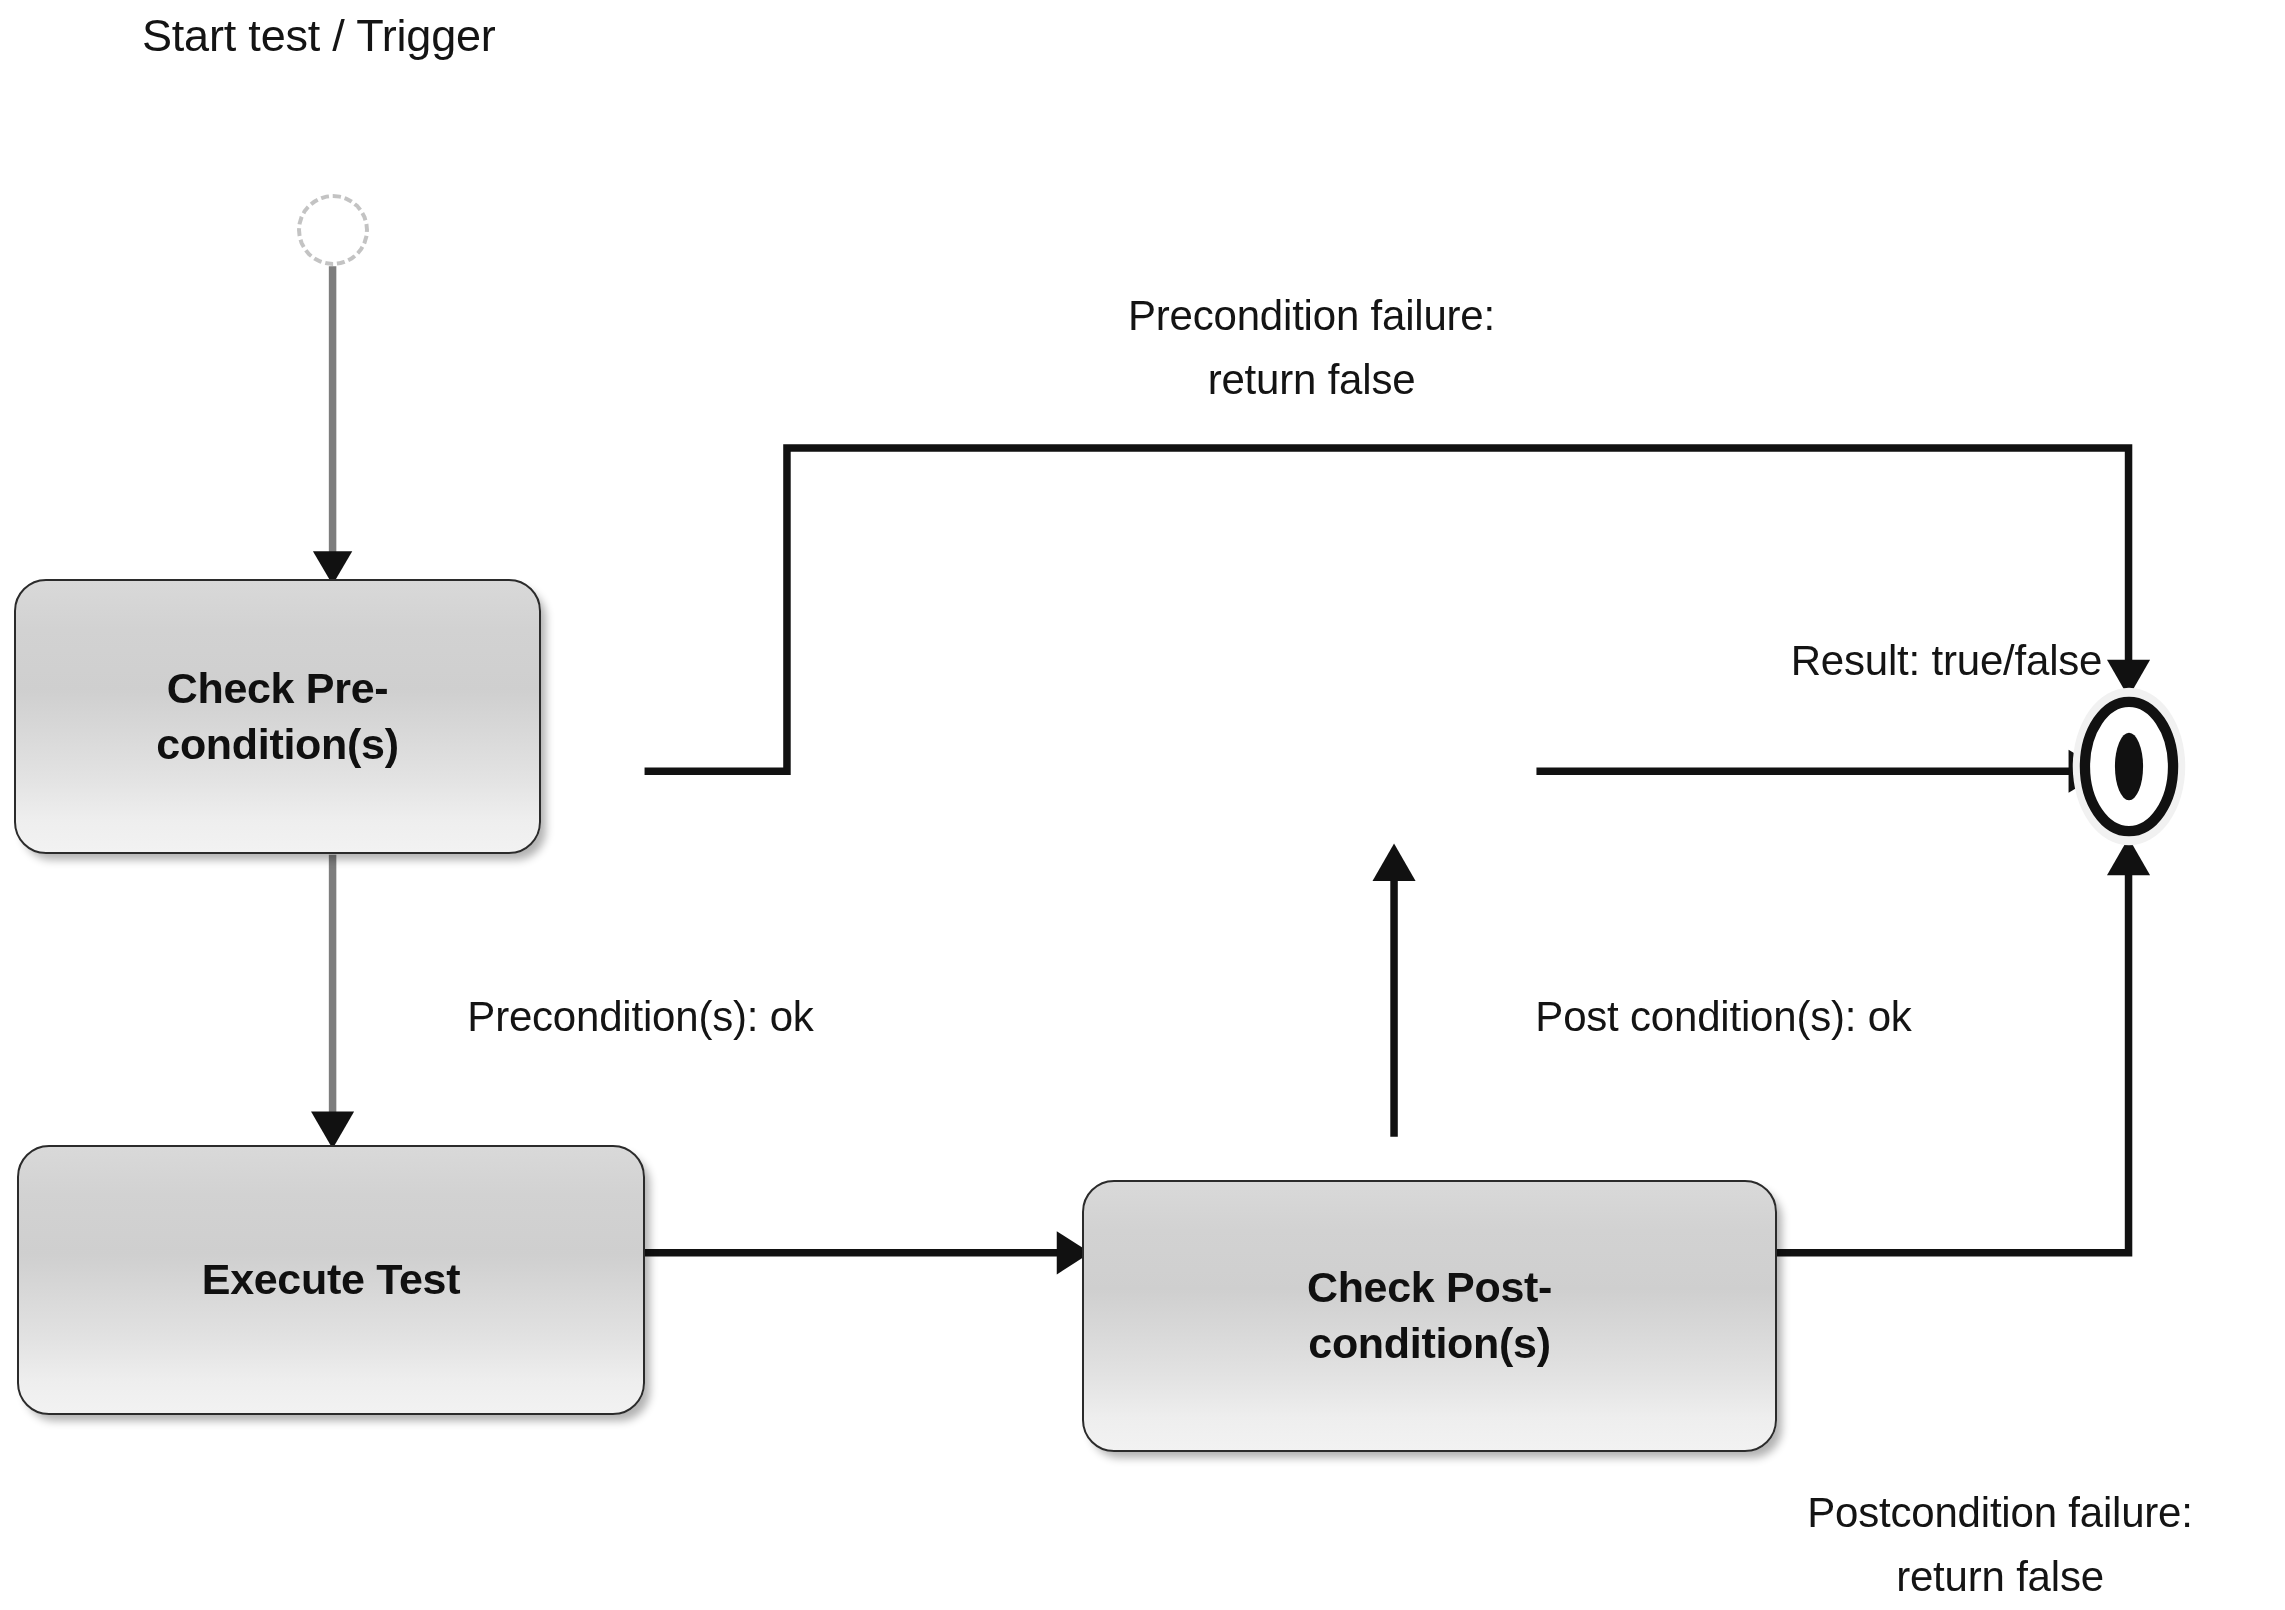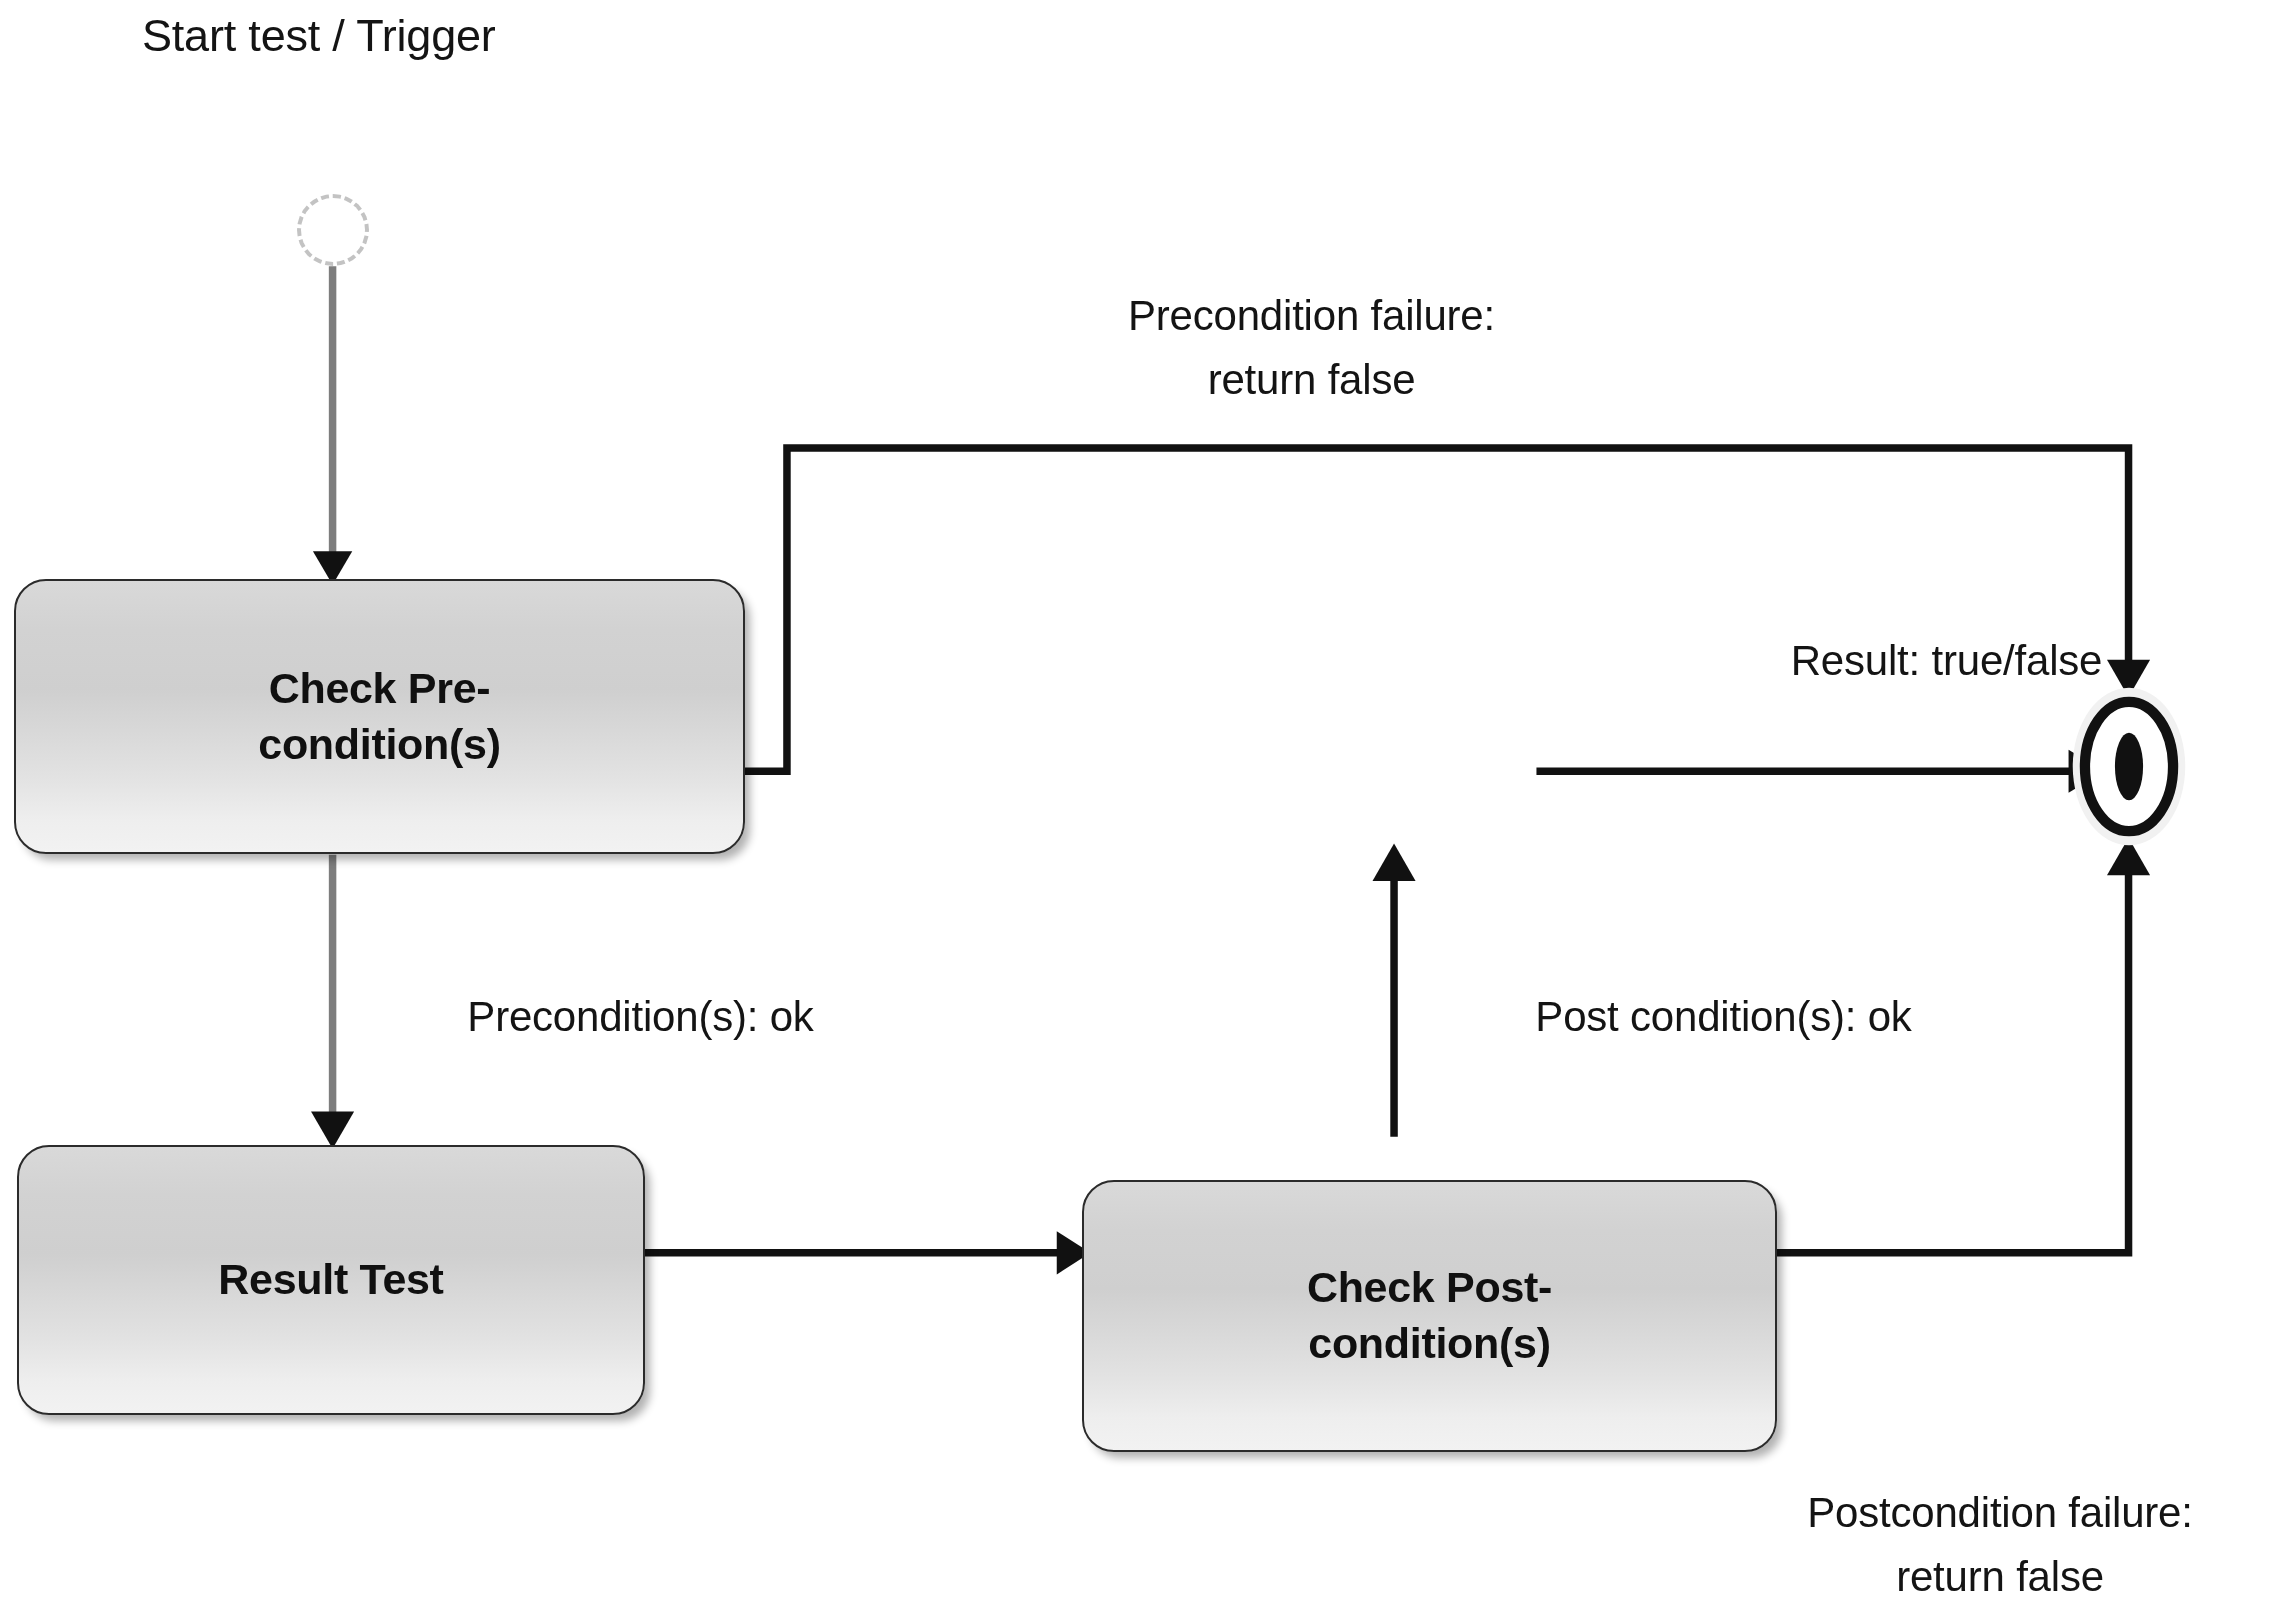--- a/index.html
+++ b/index.html
@@ -149,27 +149,27 @@
     <g>
       <polyline points="1833,1337 2272,1337 2272,932" fill="none" stroke="#111111" stroke-width="8" stroke-linejoin="miter"></polyline>
       <path d="M 2249 934 L 2295 934 L 2272 894 z" fill="#111111"></path>
     </g>
   </svg>
 
   <div class="diagram-title" style="left:142px; top:9.4px;">Start test / Trigger</div>
 
   <div class="start-node" style="left:297px; top:194px; width:72px; height:72px;"></div>
 
-  <div class="state-node" style="left:14px; top:579px; width:731px; height:275px;">
+  <div class="state-node" style="left:14px; top:579px; width:527px; height:275px;">
     <span class="state-label">Check Pre-
 condition(s)</span>
   </div>
 
   <div class="state-node" style="left:17px; top:1145px; width:628px; height:270px;">
-    <span class="state-label">Result Test</span>
+    <span class="state-label">Execute Test</span>
   </div>
 
 
   <div class="state-node" style="left:1082px; top:1180px; width:695px; height:272px;">
     <span class="state-label">Check Post-
 condition(s)</span>
   </div>
 
   <div class="final-node" style="left:2066px; top:684px;">
     <svg width="126" height="165" viewBox="0 0 134 176" xmlns="http://www.w3.org/2000/svg">

